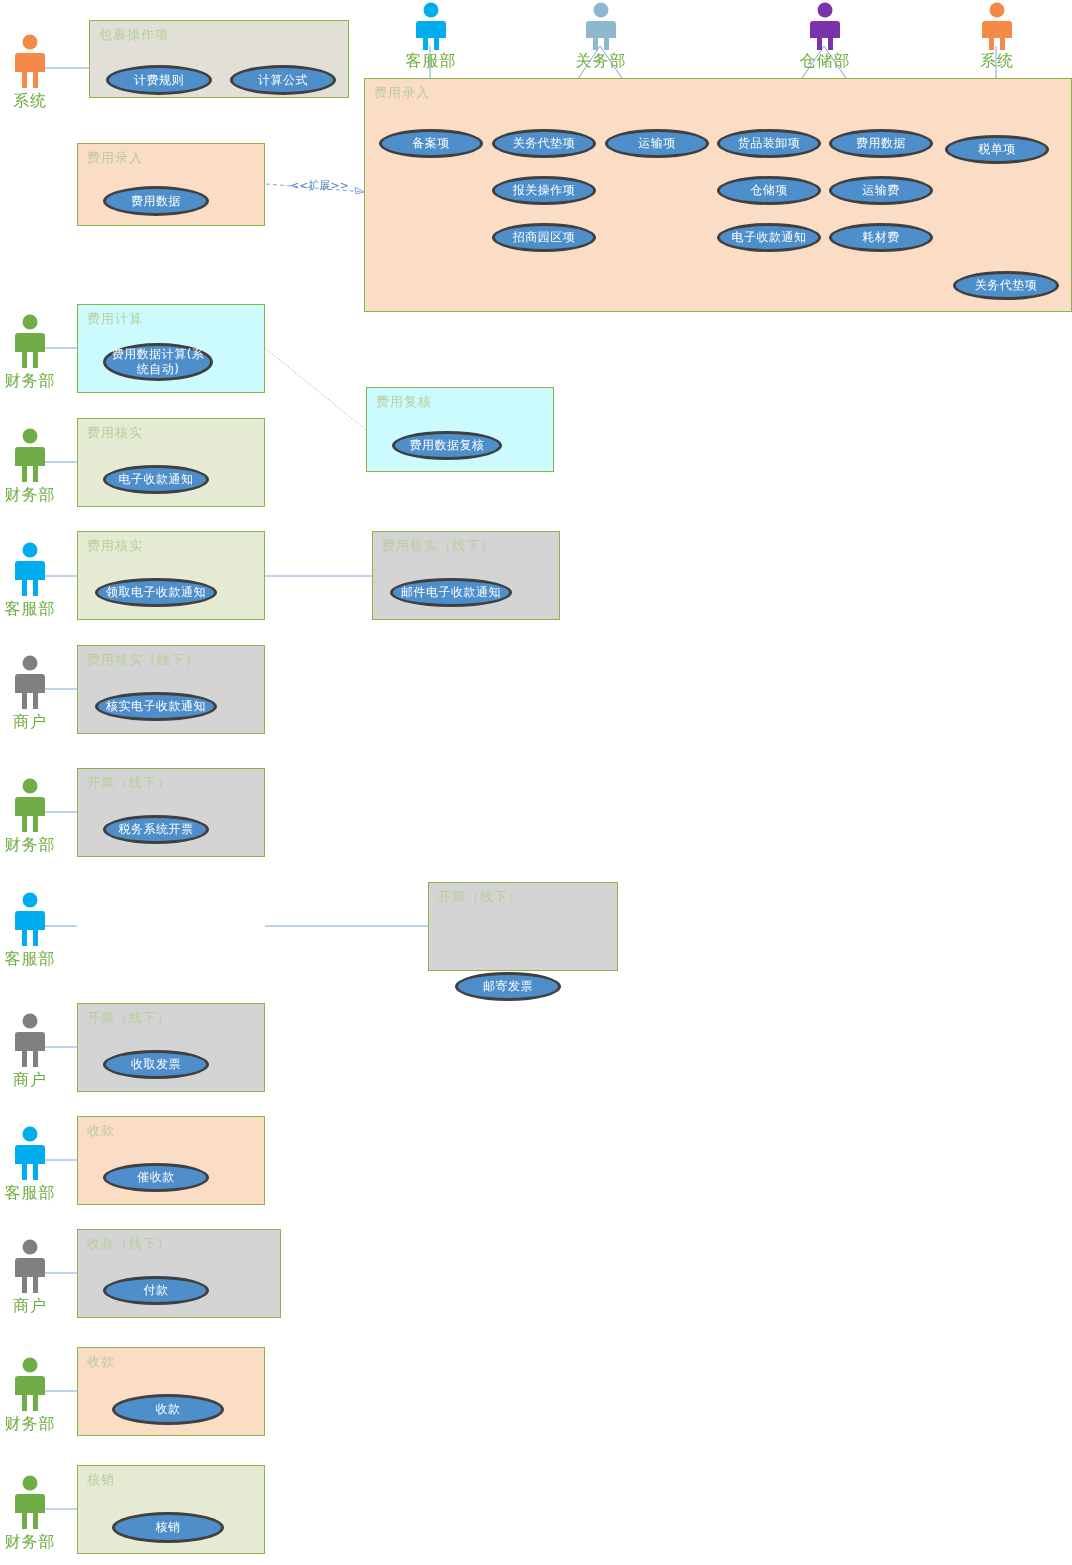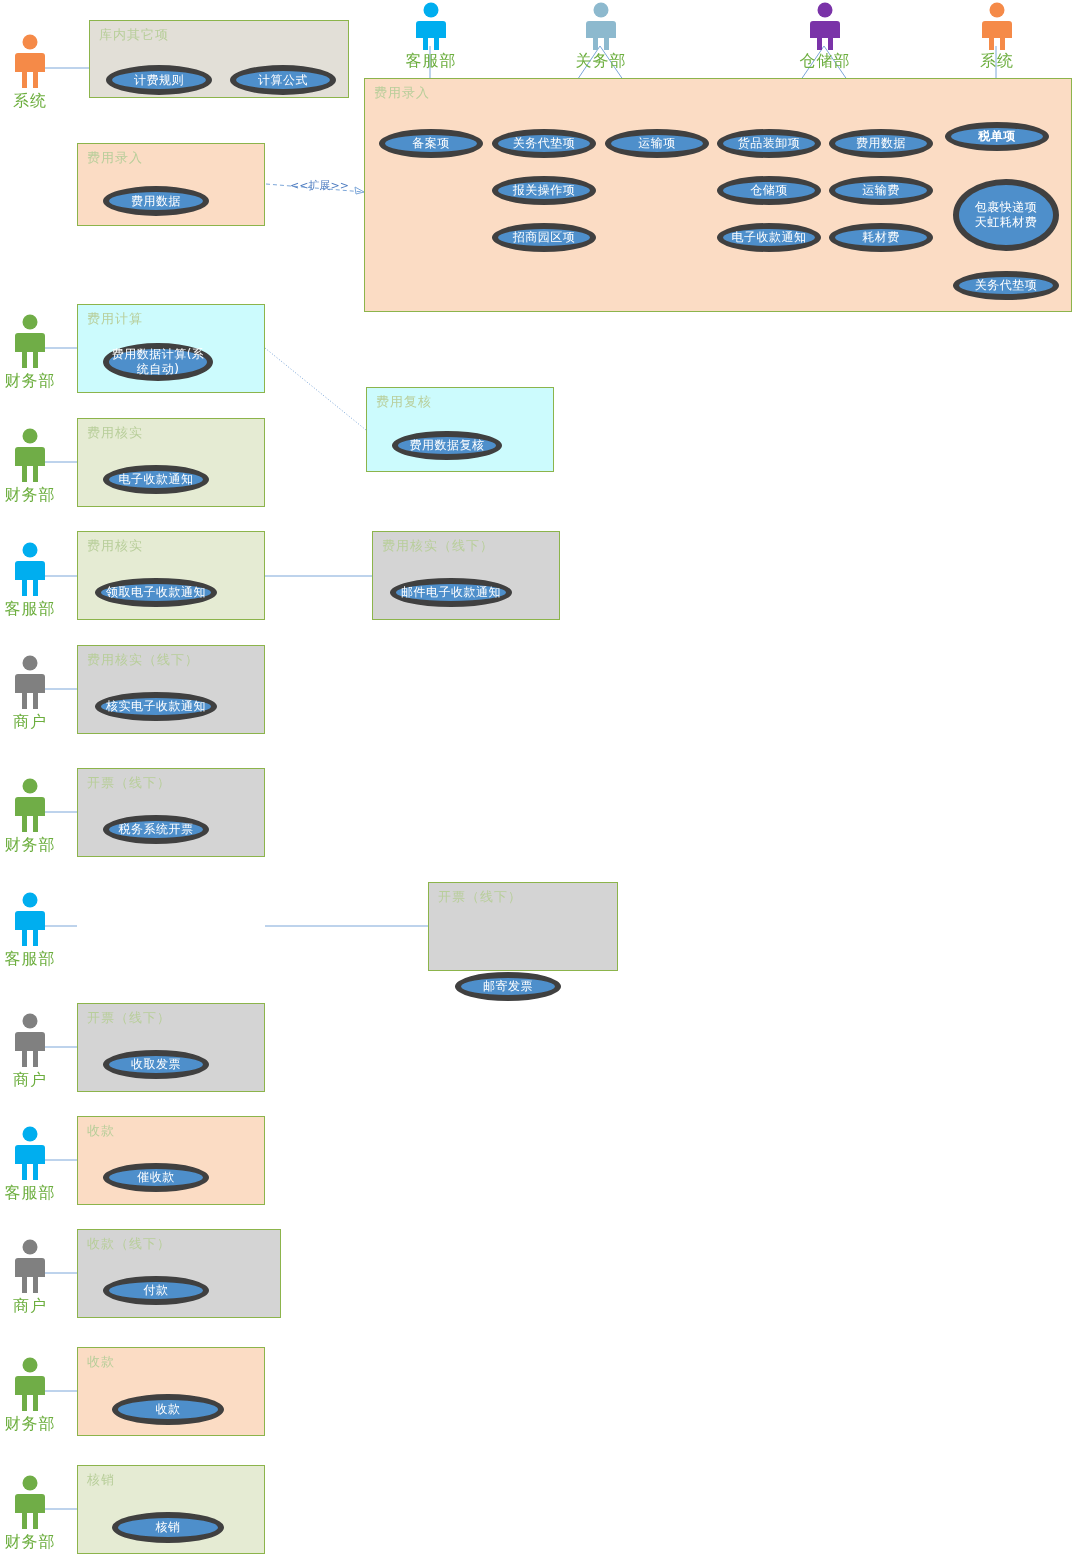--- a/index.html
+++ b/index.html
@@ -24,21 +24,21 @@
   .bg-peach{background:#FBDCC4;}
   .bg-cyan {background:#CCFBFD;}
   .bg-green{background:#E5EBD3;}
   .bg-gray {background:#D4D4D4;}
   .bg-blue {background:#D5E4EC;}
 
   
   .uc{
     position:absolute;
     background:#4E8FCB;
-    border:6px solid #404040;
+    border:3px solid #404040;
     border-radius:50%;
     color:#ffffff;
     font-size:12px;
     display:flex;align-items:center;justify-content:center;
     text-align:center;
     line-height:15px;
     box-sizing:border-box;
     letter-spacing:0.5px;
   }
 
@@ -220,52 +220,50 @@
 
   <div class="actor" style="left:2px;top:1475px;">
     <svg width="42" height="56" viewBox="0 0 42 56">
       <circle cx="21" cy="8" r="7.5" fill="#70AD47"></circle>
       <path d="M9 19 h24 a3 3 0 0 1 3 3 v16 h-7 v16 h-5 v-16 h-6 v16 h-5 v-16 h-7 v-16 a3 3 0 0 1 3 -3 z" fill="#70AD47"></path>
     </svg>
     <div class="actor-label">财务部</div>
   </div>
 
   <div class="pkg bg-beige" style="left:89px;top:20px;width:260px;height:78px;">
-    <div class="pkg-title">库内其它项</div>
+    <div class="pkg-title">包裹操作项</div>
     <div class="uc" style="left:16px;top:44px;width:106px;height:30px;">计费规则</div>
     <div class="uc" style="left:140px;top:44px;width:106px;height:30px;">计算公式</div>
   </div>
 
   <div class="pkg bg-peach" style="left:77px;top:143px;width:188px;height:83px;">
     <div class="pkg-title">费用录入</div>
     <div class="uc" style="left:25px;top:42px;width:106px;height:30px;">费用数据</div>
   </div>
 
   <div class="ext-label" style="left:290px;top:178px;">&lt;&lt;扩展&gt;&gt;</div>
 
   <div class="pkg bg-peach" style="left:364px;top:78px;width:708px;height:234px;">
     <div class="pkg-title">费用录入</div>
 
     <div class="uc" style="left:14px;top:50px;width:104px;height:29px;">备案项</div>
     <div class="uc" style="left:127px;top:50px;width:104px;height:29px;">关务代垫项</div>
     <div class="uc" style="left:240px;top:50px;width:104px;height:29px;">运输项</div>
     <div class="uc" style="left:352px;top:50px;width:104px;height:29px;">货品装卸项</div>
     <div class="uc" style="left:464px;top:50px;width:104px;height:29px;">费用数据</div>
-    <div class="uc" style="left:580px;top:43px;width:104px;height:29px;font-weight:bold;">税单项</div>
+    <div class="uc" style="left:580px;top:56px;width:104px;height:29px;">税单项</div>
 
     <div class="uc" style="left:127px;top:97px;width:104px;height:29px;">报关操作项</div>
     <div class="uc" style="left:352px;top:97px;width:104px;height:29px;">仓储项</div>
     <div class="uc" style="left:464px;top:97px;width:104px;height:29px;">运输费</div>
 
     <div class="uc" style="left:127px;top:144px;width:104px;height:29px;">招商园区项</div>
     <div class="uc" style="left:352px;top:144px;width:104px;height:29px;">电子收款通知</div>
     <div class="uc" style="left:464px;top:144px;width:104px;height:29px;">耗材费</div>
 
-    <div class="uc" style="left:588px;top:100px;width:106px;height:72px;white-space:pre-line;">包裹快递项
-天虹耗材费</div>
     <div class="uc" style="left:588px;top:192px;width:106px;height:29px;">关务代垫项</div>
   </div>
 
   <div class="pkg bg-cyan" style="left:77px;top:304px;width:188px;height:89px;">
     <div class="pkg-title">费用计算</div>
     <div class="uc" style="left:25px;top:38px;width:110px;height:38px;">费用数据计算(系统自动)</div>
   </div>
 
   <div class="pkg bg-cyan" style="left:366px;top:387px;width:188px;height:85px;">
     <div class="pkg-title">费用复核</div>

